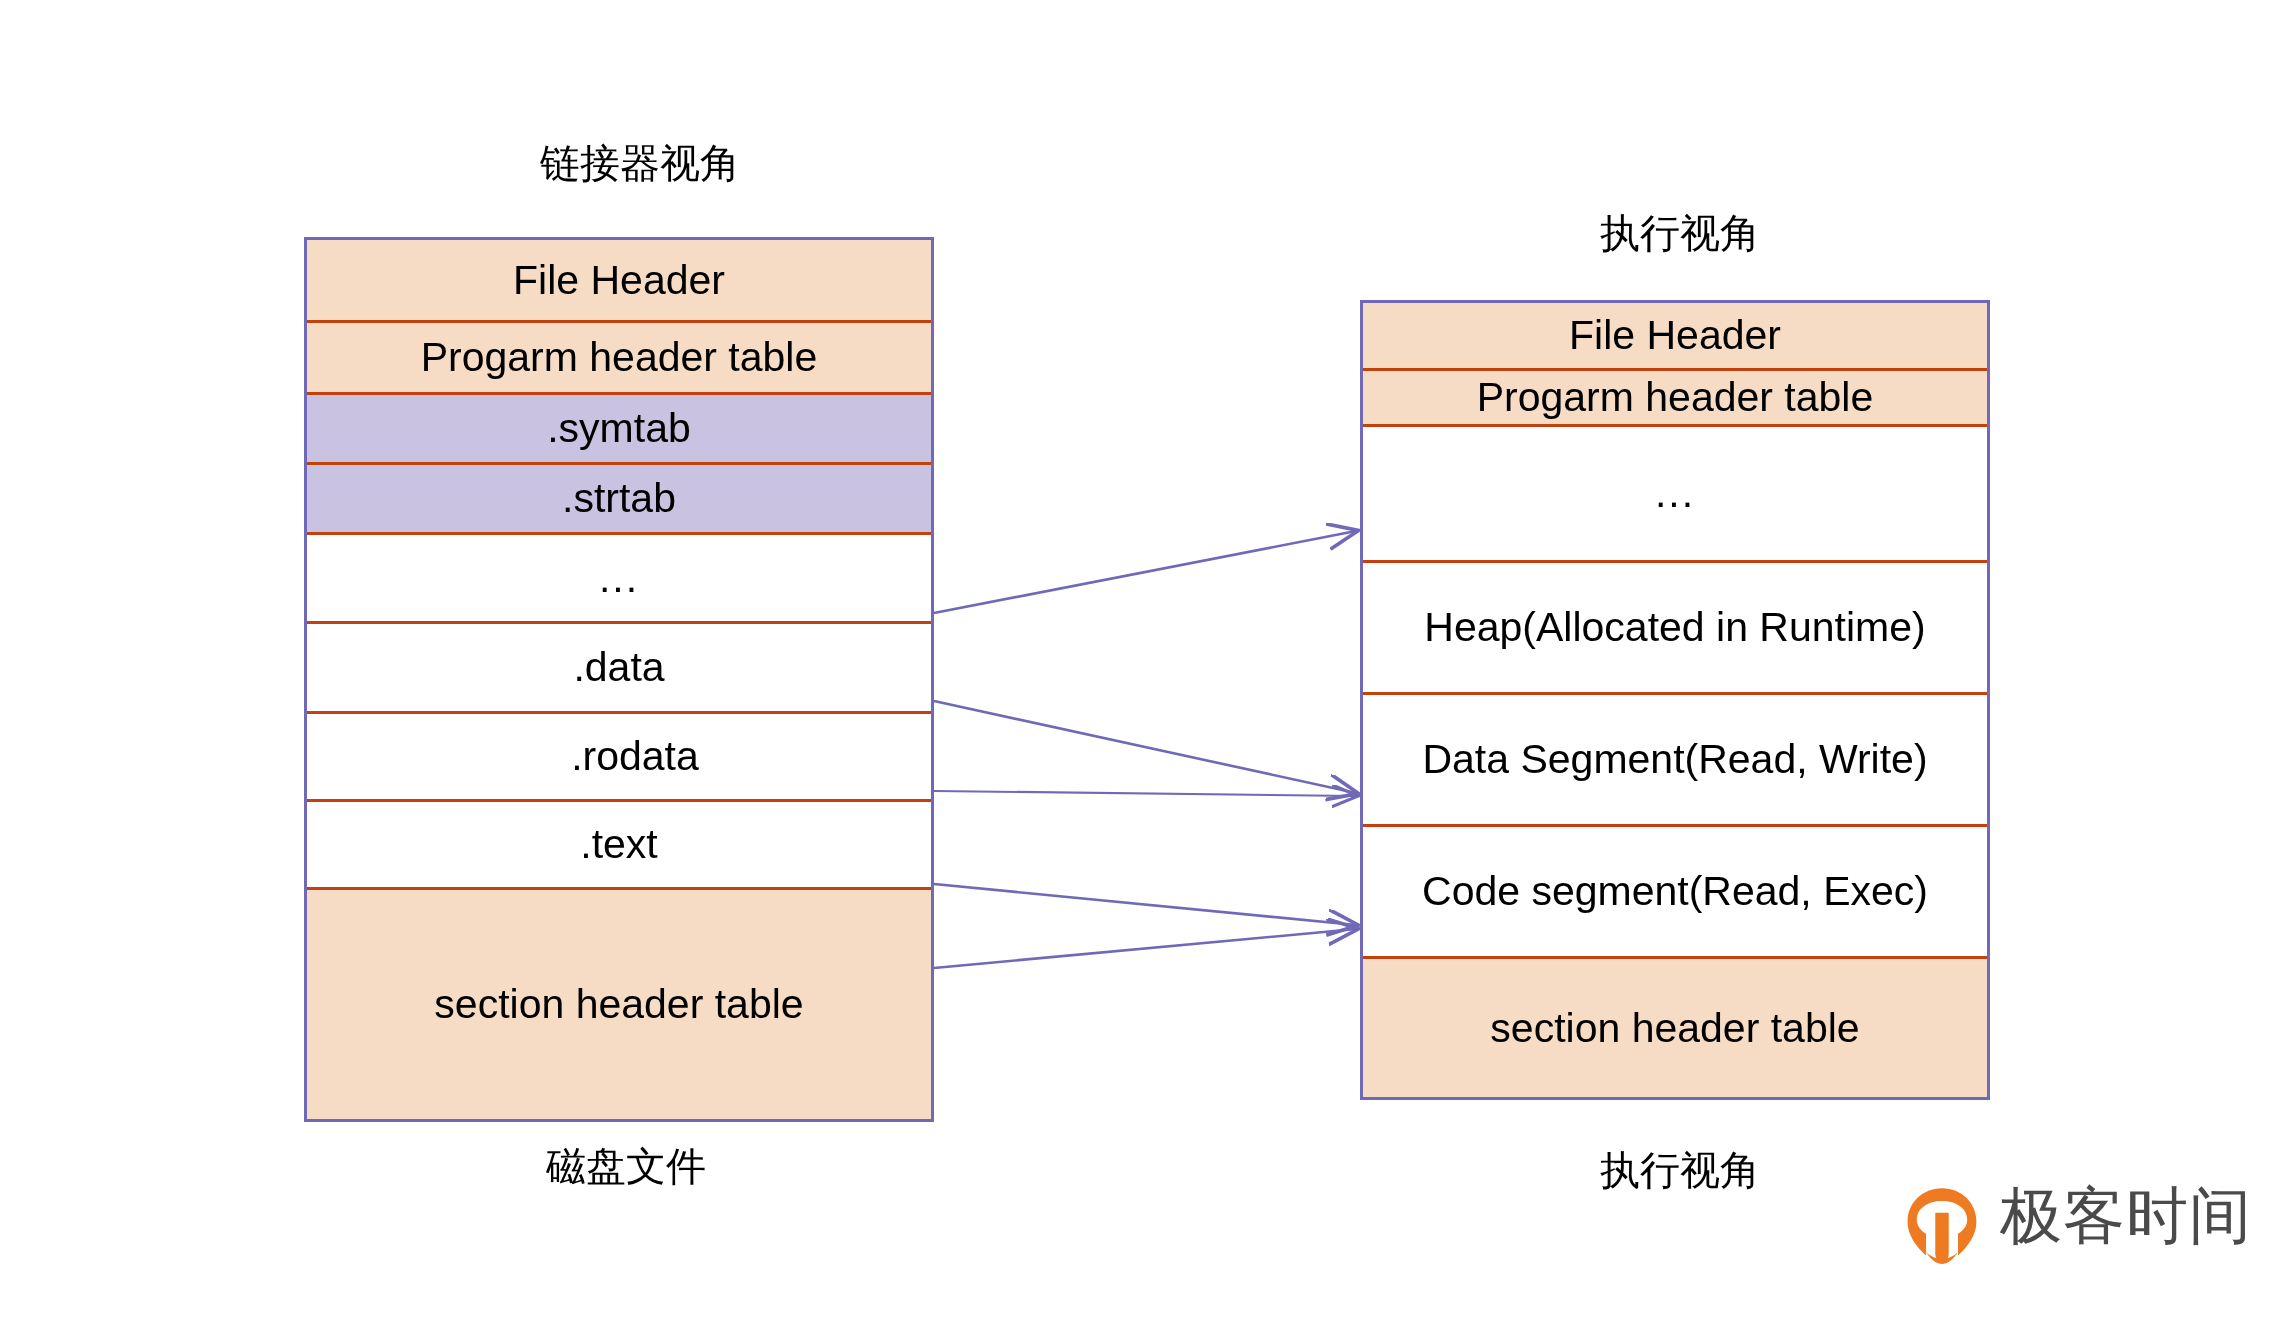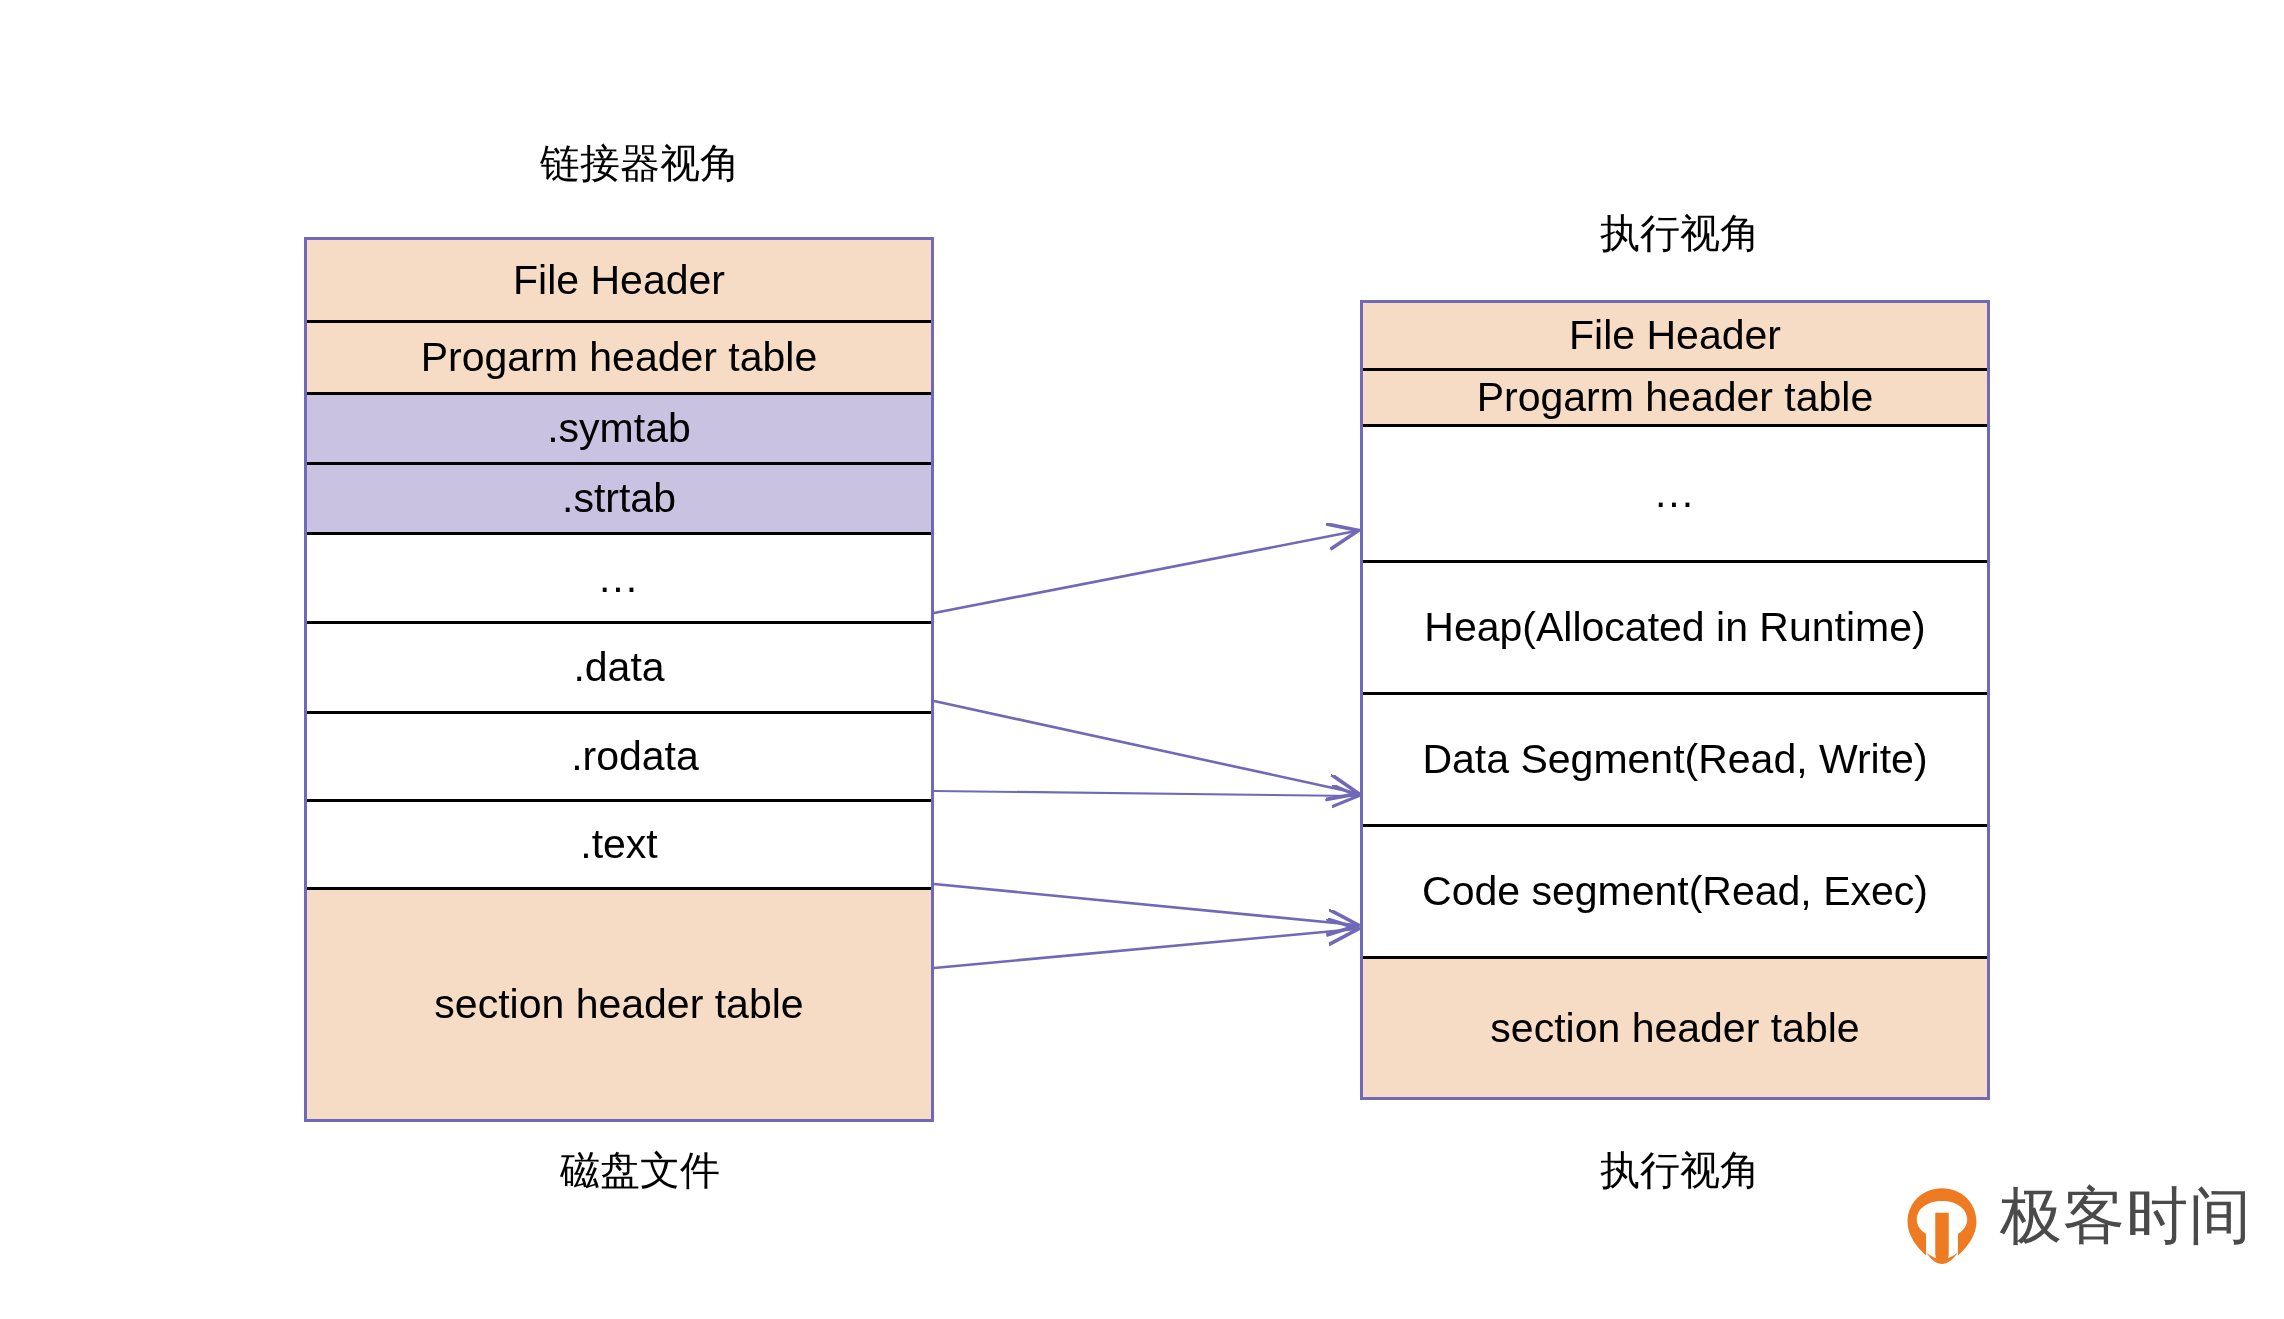--- a/index.html
+++ b/index.html
@@ -26,21 +26,21 @@
   
   .caption {
     position: absolute;
     font-size: 40px;
     line-height: 1;
     color: #000;
     white-space: nowrap;
     text-align: center;
   }
   #linker-view-title { left: 340px; top: 143px; width: 600px; }
-  #disk-file-caption { left: 340px; top: 1150px; width: 600px; }
+  #disk-file-caption { left: 326px; top: 1150px; width: 600px; font-family: Liberation Mono, monospace; }
   #exec-view-title   { left: 1370px; top: 213px; width: 620px; }
   #memory-layout-caption { left: 1370px; top: 1150px; width: 620px; }
 
   
   .memtable {
     position: absolute;
     box-sizing: border-box;
     border: 3px solid #6F69B8;
     display: flex;
     flex-direction: column;
@@ -54,21 +54,21 @@
   }
   #exec-table {
     left: 1360px;
     top: 300px;
     width: 630px;
     height: 800px;
   }
 
   .row {
     box-sizing: border-box;
-    border-bottom: 3px solid #000000;
+    border-bottom: 3px solid #c2410c;
     display: flex;
     align-items: center;
     justify-content: center;
     font-size: 41px;
     line-height: 1;
     color: #000;
     white-space: nowrap;
     background: #ffffff;
   }
   .row:last-child { border-bottom: none; }

